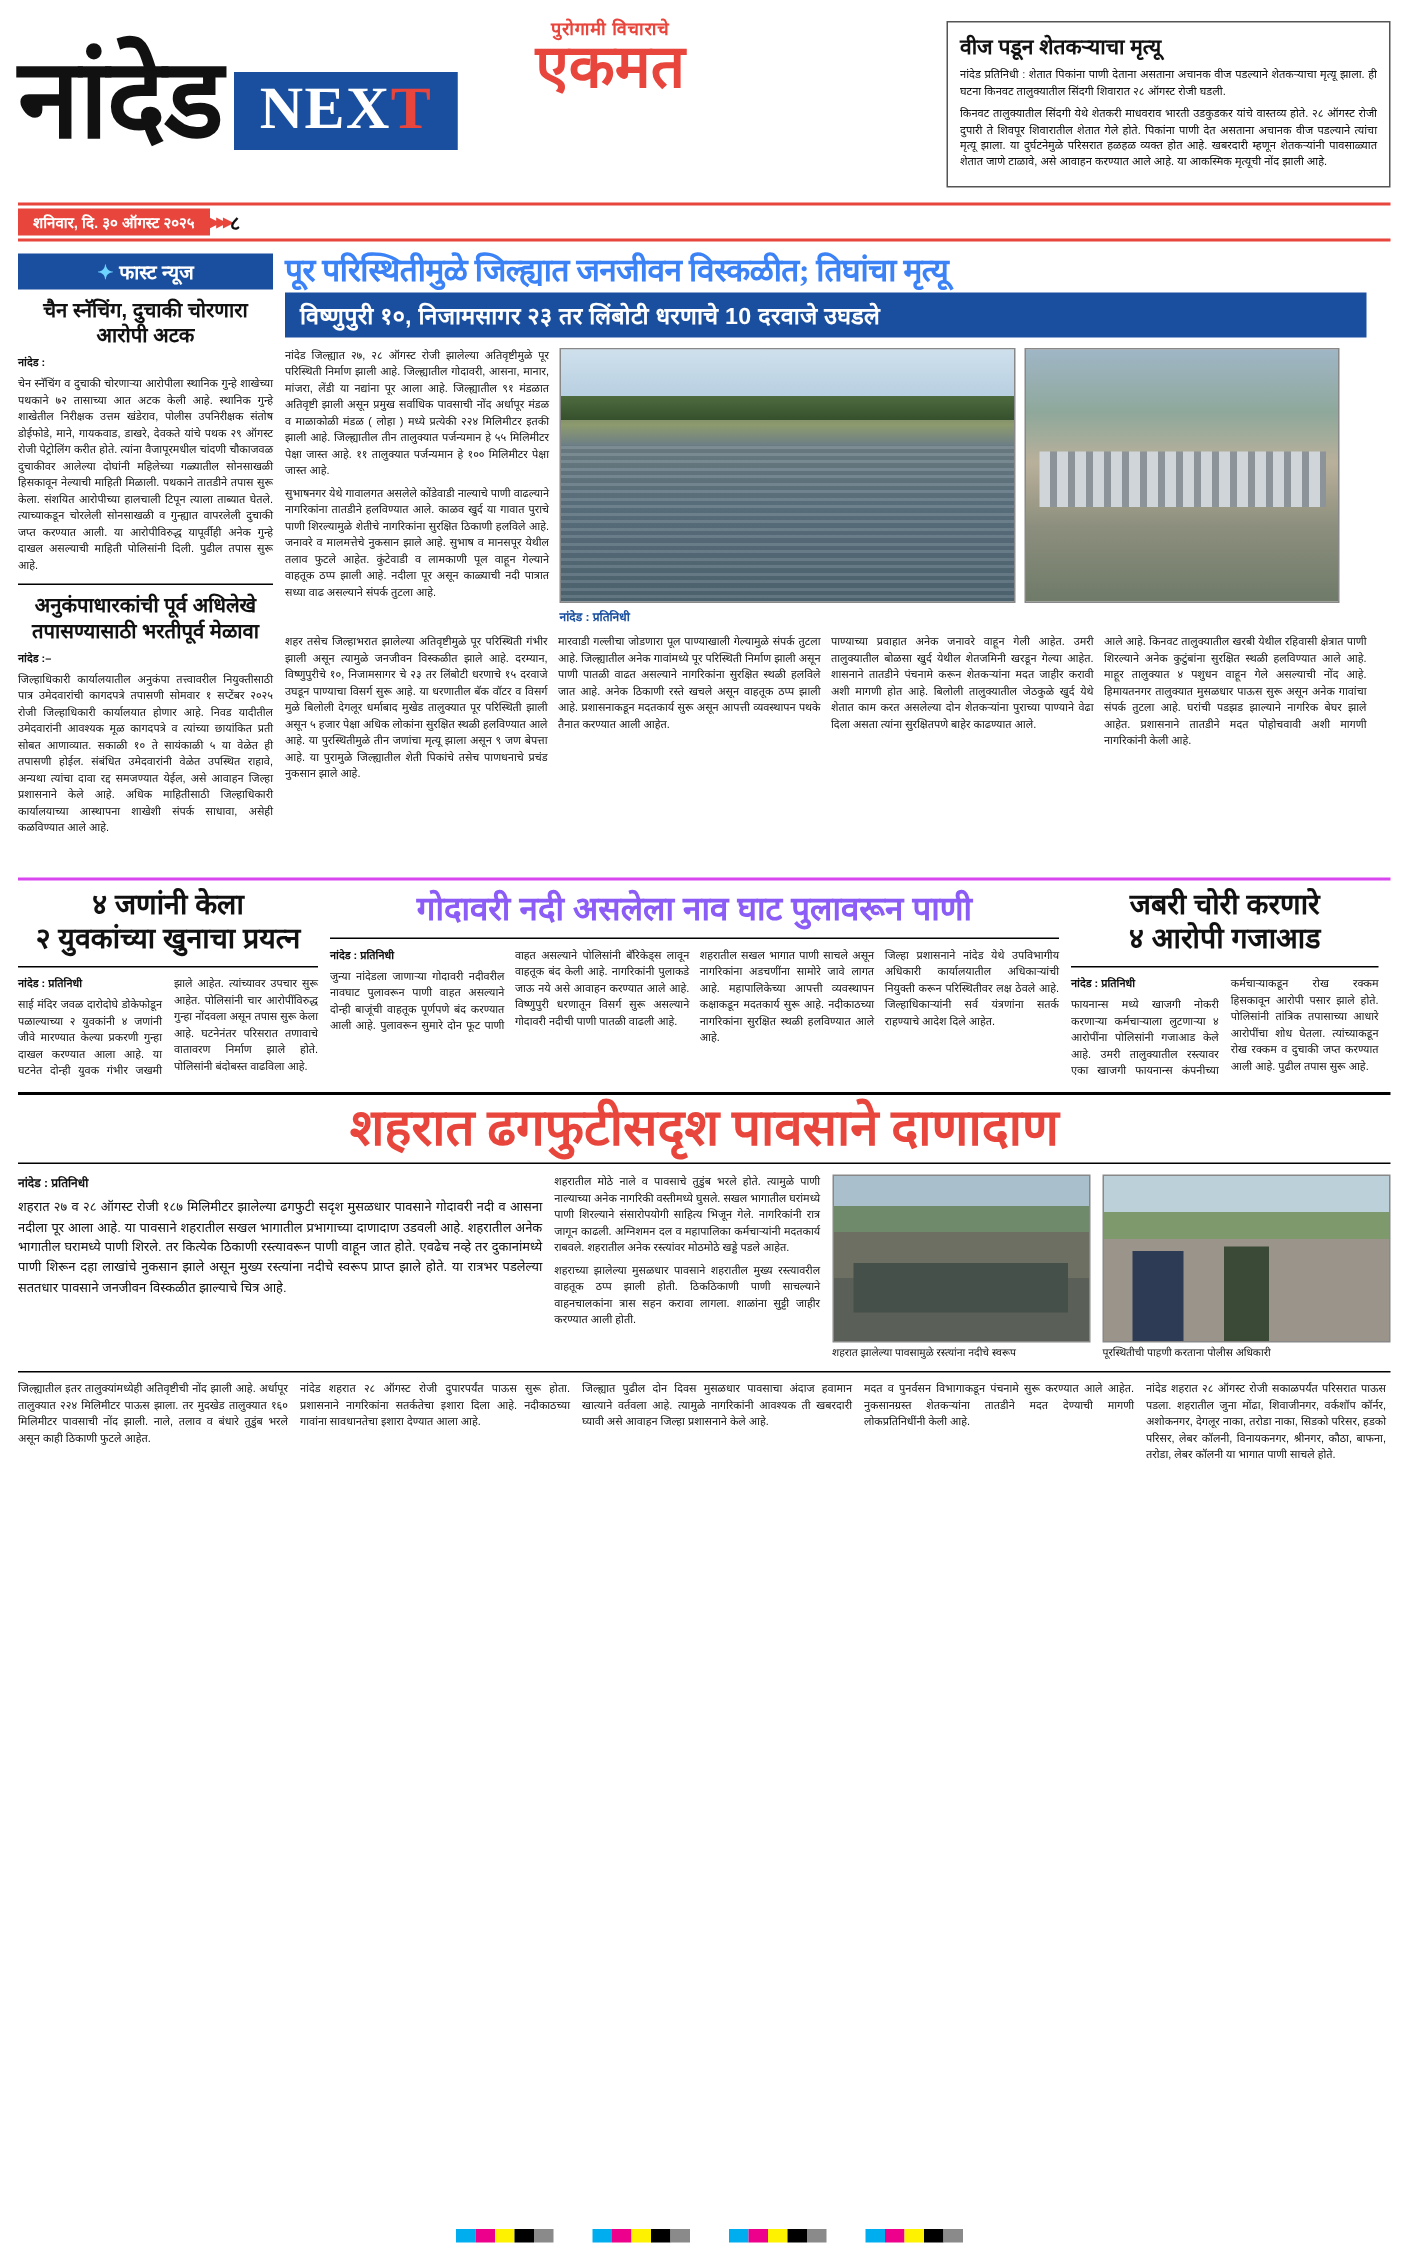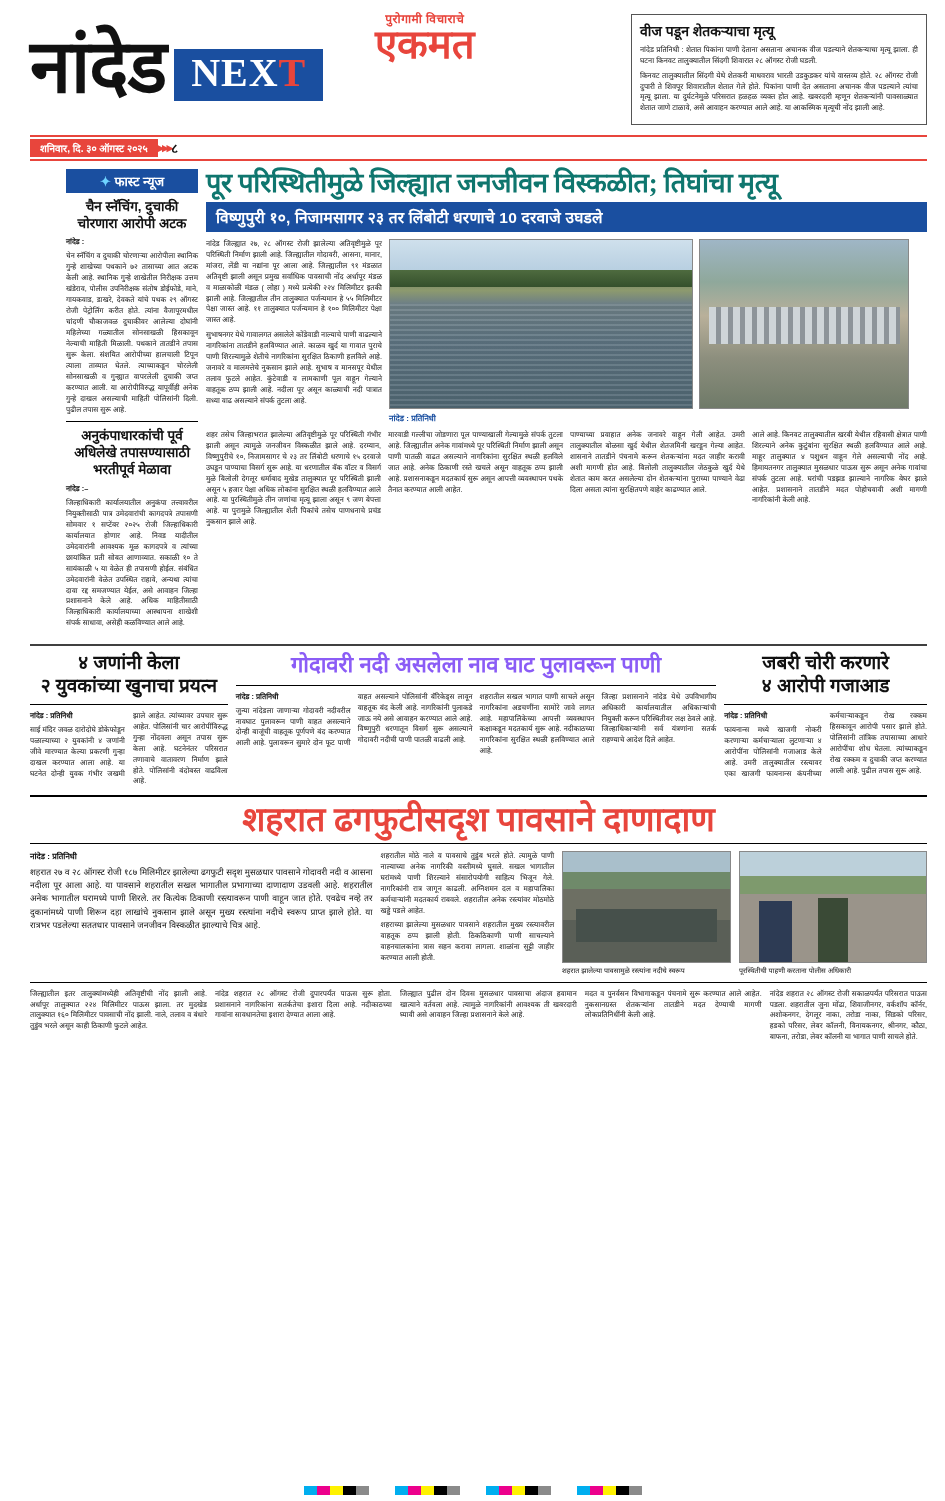--- a/index.html
+++ b/index.html
@@ -5,21 +5,21 @@
   * { box-sizing: border-box; }
   html, body { margin:0; padding:0; }
   body {
     width: 945px; height: 1501px;
     background: #ffffff;
     font-family: "Liberation Sans", sans-serif;
     color: #111;
     position: relative;
     overflow: hidden;
   }
-  .page { position:relative; width:945px; height:1501px; padding: 14px 18px 0 30px; }
+  .page { position:relative; width:945px; height:1501px; padding: 14px 18px 0 12px; }
 
   
   .masthead { display:flex; align-items:flex-start; justify-content:space-between; }
   .mast-left { position:relative; width:540px; }
   .mast-title {
     font-family: "Liberation Serif", serif;
     font-size: 74px; font-weight: 700; letter-spacing: -1px;
     line-height: 0.95; color:#111; margin-top:18px;
   }
   .next-box {
@@ -45,40 +45,40 @@
   .brief-box p { margin:0 0 4px 0; }
 
   
   .datebar { margin-top:10px; display:flex; align-items:center; justify-content:flex-start;
              border-top:2px solid #e8453c; border-bottom:2px solid #e8453c; padding:2px 0; }
   .datebar .d { background:#e8453c; color:#fff; font-size:10px; font-weight:700; padding:2px 10px; }
   .datebar .arrows { color:#e8453c; font-size:13px; font-weight:700; letter-spacing:-2px;}
   .datebar .pg { font-size:13px; font-weight:700; padding-right:4px;}
 
   
-  .grid { display:flex; gap:8px; margin-top:8px;margin-left:36px; }
+  .grid { display:flex; gap:8px; margin-top:8px; }
   .col-left { width:170px; }
   .col-main { width:721px; }
 
   .fastnews-hd {
     background:#1a4fa0; color:#fff; text-align:center; font-size:13px; font-weight:700;
     padding:3px 0; margin-bottom:6px;
   }
   .fastnews-hd .dot { color:#6fd3ff; }
 
   .sl-head { font-size:13.5px; font-weight:700; line-height:1.25; text-align:center; margin-bottom:5px;}
   .body-text { font-size:7.3px; line-height:1.5; text-align:justify; }
   .body-text p { margin:0 0 3px 0; }
   .byline { font-weight:700; }
 
   .rule { border-top:1px solid #000; margin:6px 0; }
 
   
   .lead-hd {
-    color:#0f766e; font-size:27px; font-weight:700; line-height:1.08; letter-spacing:-.3px;
+    color:#3b82f6; font-size:21px; font-weight:700; line-height:1.08; letter-spacing:-.3px;
     font-family:"Liberation Serif", serif;
   }
   .lead-sub {
     background:#1a4fa0; color:#fff; font-size:15.5px; font-weight:700;
     padding:4px 10px; margin-top:4px; letter-spacing:.2px;
   }
   .lead-cols { display:flex; gap:7px; margin-top:7px; }
   .lc { width:176px; }
   .lead-photo-wrap { width:520px; }
   .photo { width:100%; display:block; border:1px solid #888; }
@@ -93,21 +93,21 @@
     background:linear-gradient(180deg,#cfe0ec,#b6cee0); }
   .photo-river .trees { position:absolute; top:18%; left:0; right:0; height:10%;
     background:linear-gradient(180deg,#4e6b3f,#35502c); }
   .photo-dam { height:170px; background:
       linear-gradient(180deg,#9fb6c6 0%, #8fa89b 25%, #b9b09a 45%, #8d8f7e 70%, #6f7a68 100%); position:relative;}
   .photo-dam:before{ content:""; position:absolute; left:4%; right:4%; top:40%; height:22%;
       background:repeating-linear-gradient(90deg,#cfd5d8 0 7px, #8d9499 7px 12px); }
   .cap-blue { color:#1a4fa0; }
 
   
-  .band { display:flex; gap:8px; margin-top:12px; border-top:2px solid #404040; padding-top:6px;}
+  .band { display:flex; gap:8px; margin-top:24px; border-top:2px solid #d946ef; padding-top:6px;}
   .band-col-l { width:200px; }
   .band-col-c { width:486px; }
   .band-col-r { width:205px; }
   .band-hd { font-size:19px; font-weight:700; text-align:center; line-height:1.2; }
   .band-hd-c { color:#8b5cf6; font-size:22px; font-weight:700; text-align:center; line-height:1.2;}
   .cols2 { column-count:2; column-gap:8px; }
   .cols4 { column-count:4; column-gap:7px; }
 
   
   .bigbar { margin-top:8px; border-top:2px solid #000; border-bottom:1px solid #000; padding:4px 0;}

